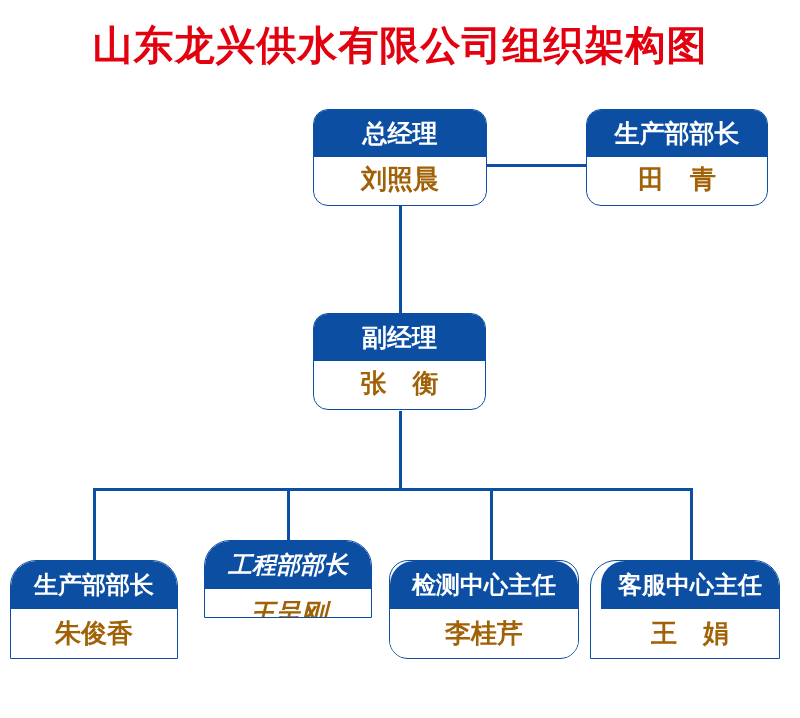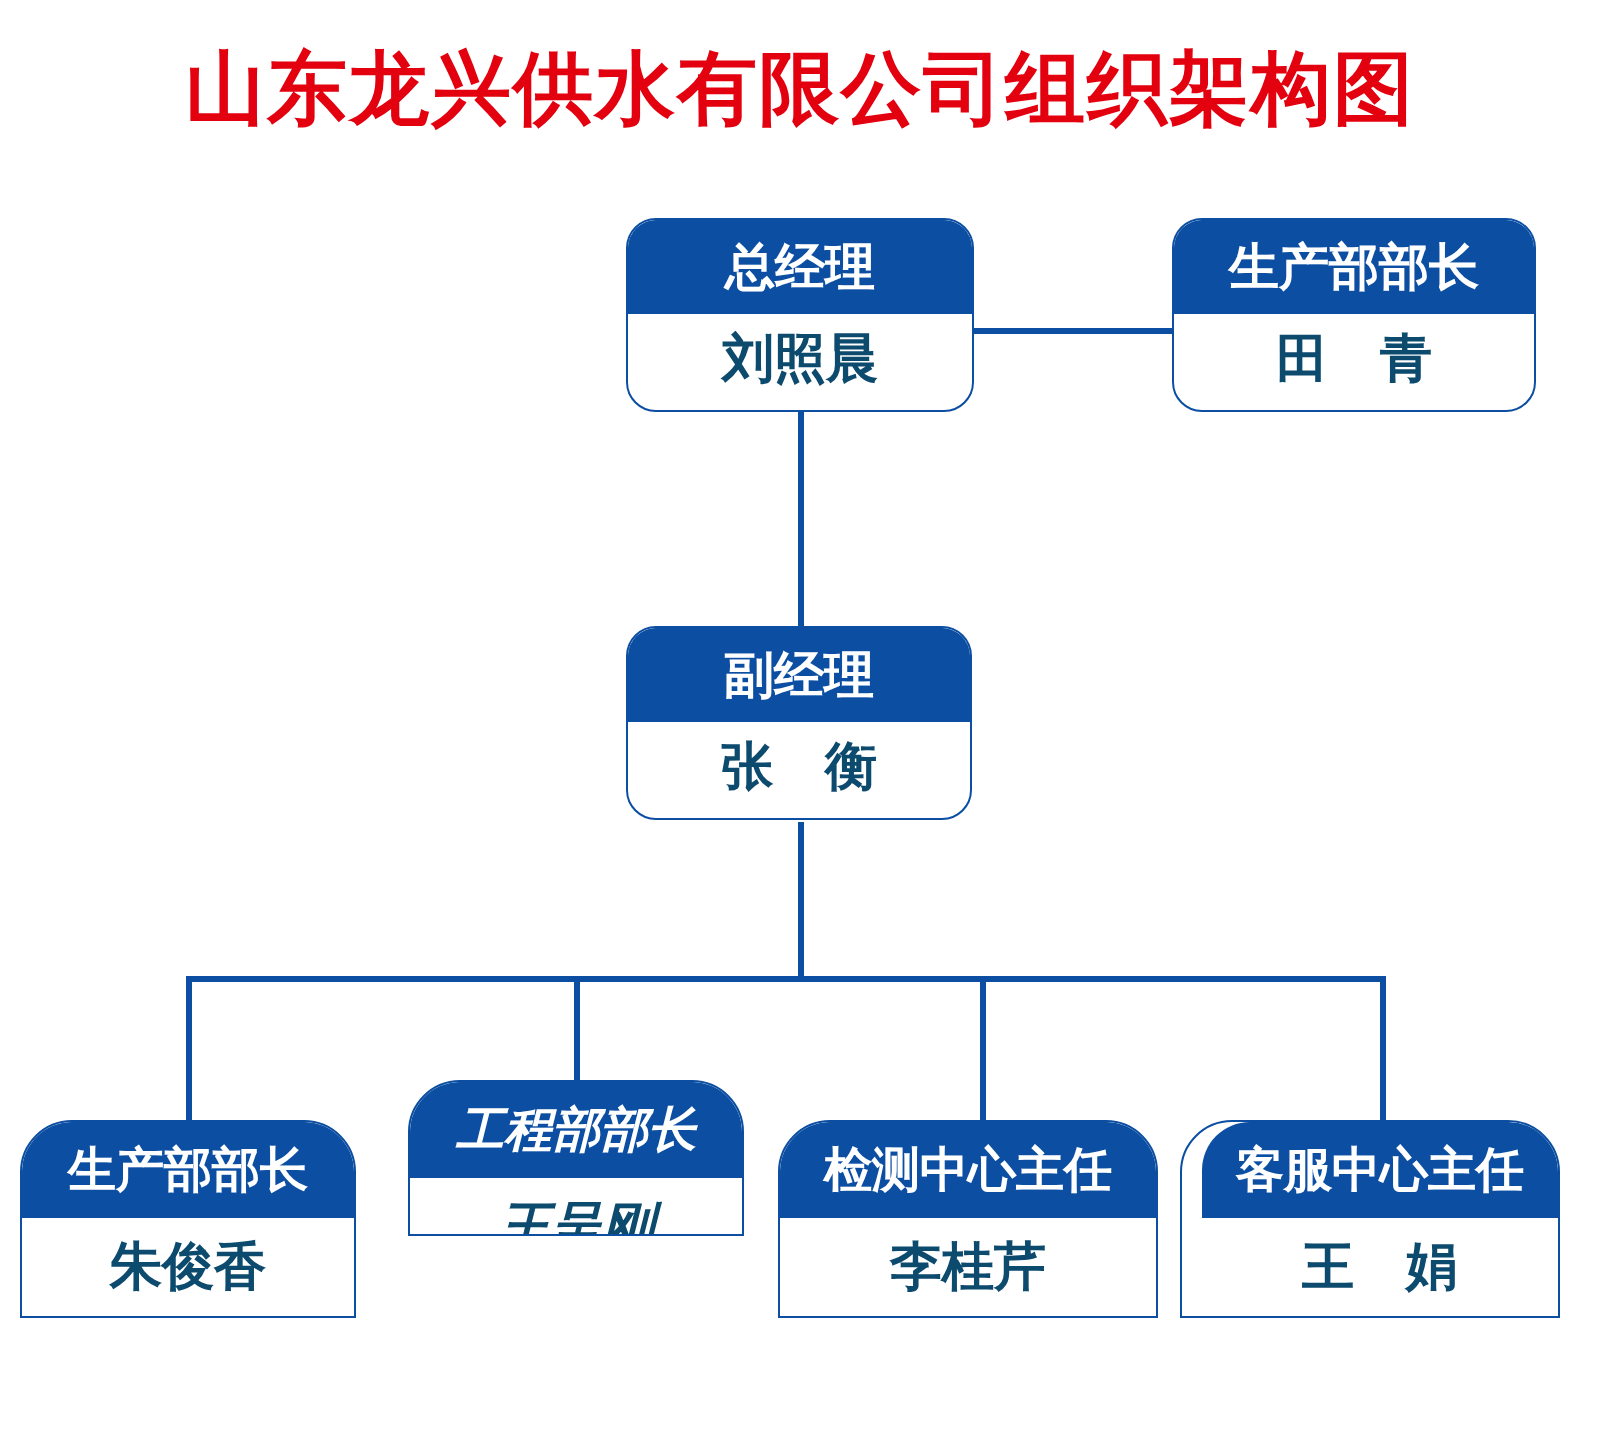--- a/index.html
+++ b/index.html
@@ -52,21 +52,21 @@
     text-align: left;
     white-space: nowrap;
     display: flex;
     align-items: center;
     justify-content: center;
   }
   .node .node-name {
     box-sizing: border-box;
     width: 100%;
     background: #ffffff;
-    color: #0c4a6e;
+    color: #a16207;
     font-weight: bold;
     text-align: center;
     white-space: nowrap;
     display: flex;
     align-items: center;
     justify-content: center;
   }
 
   
   .node.tier-top {
@@ -144,21 +144,21 @@
   <div class="node tier-bottom" style="left:10px; top:560px; width:168px; height:99px;">
     <div class="node-title">生产部部长</div>
     <div class="node-name">朱俊香</div>
   </div>
 
   <div class="node tier-bottom" style="left:204px; top:540px; width:168px; height:78px;font-style:italic;">
     <div class="node-title">工程部部长</div>
     <div class="node-name">王呈刚</div>
   </div>
 
-  <div class="node tier-bottom" style="left:389px; top:560px; width:190px; height:99px;">
+  <div class="node tier-bottom" style="left:389px; top:560px; width:190px; height:99px;border-radius:19px;">
     <div class="node-title">检测中心主任</div>
     <div class="node-name">李桂芹</div>
   </div>
 
   <div class="node tier-bottom" style="left:590px; top:560px; width:190px; height:99px;padding-left:10px;">
     <div class="node-title">客服中心主任</div>
     <div class="node-name">王　娟</div>
   </div>
 
 </div>

